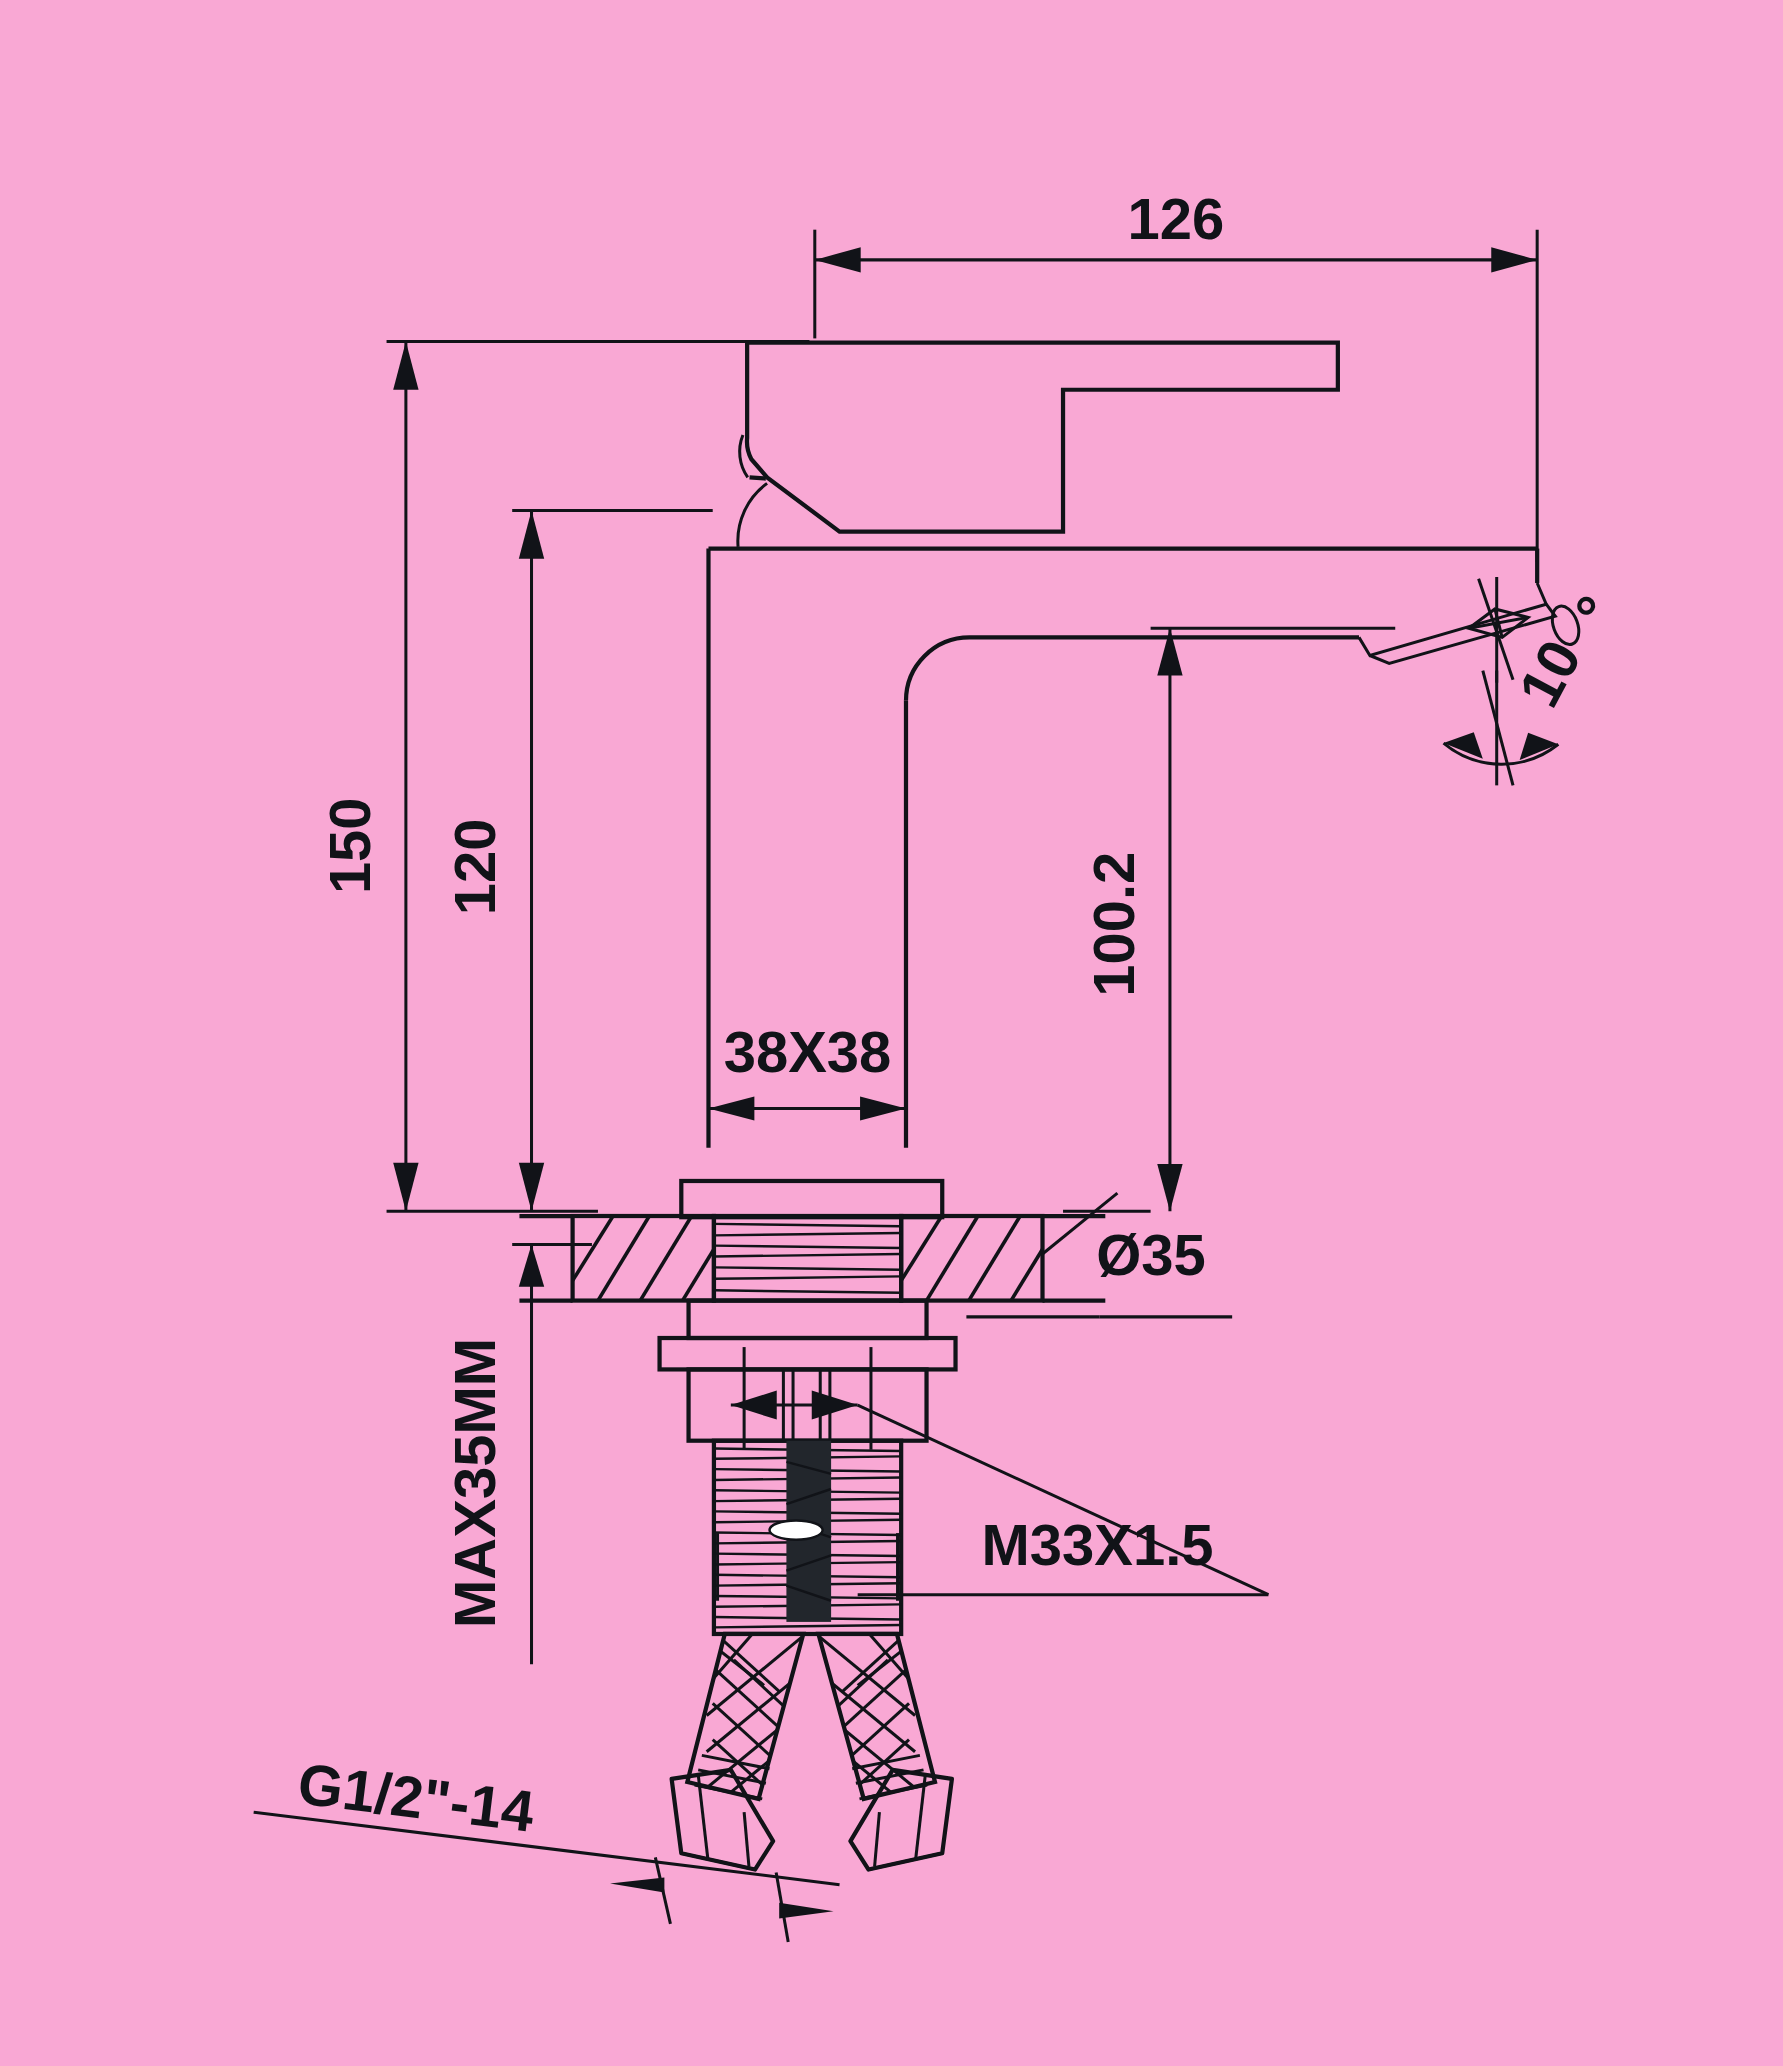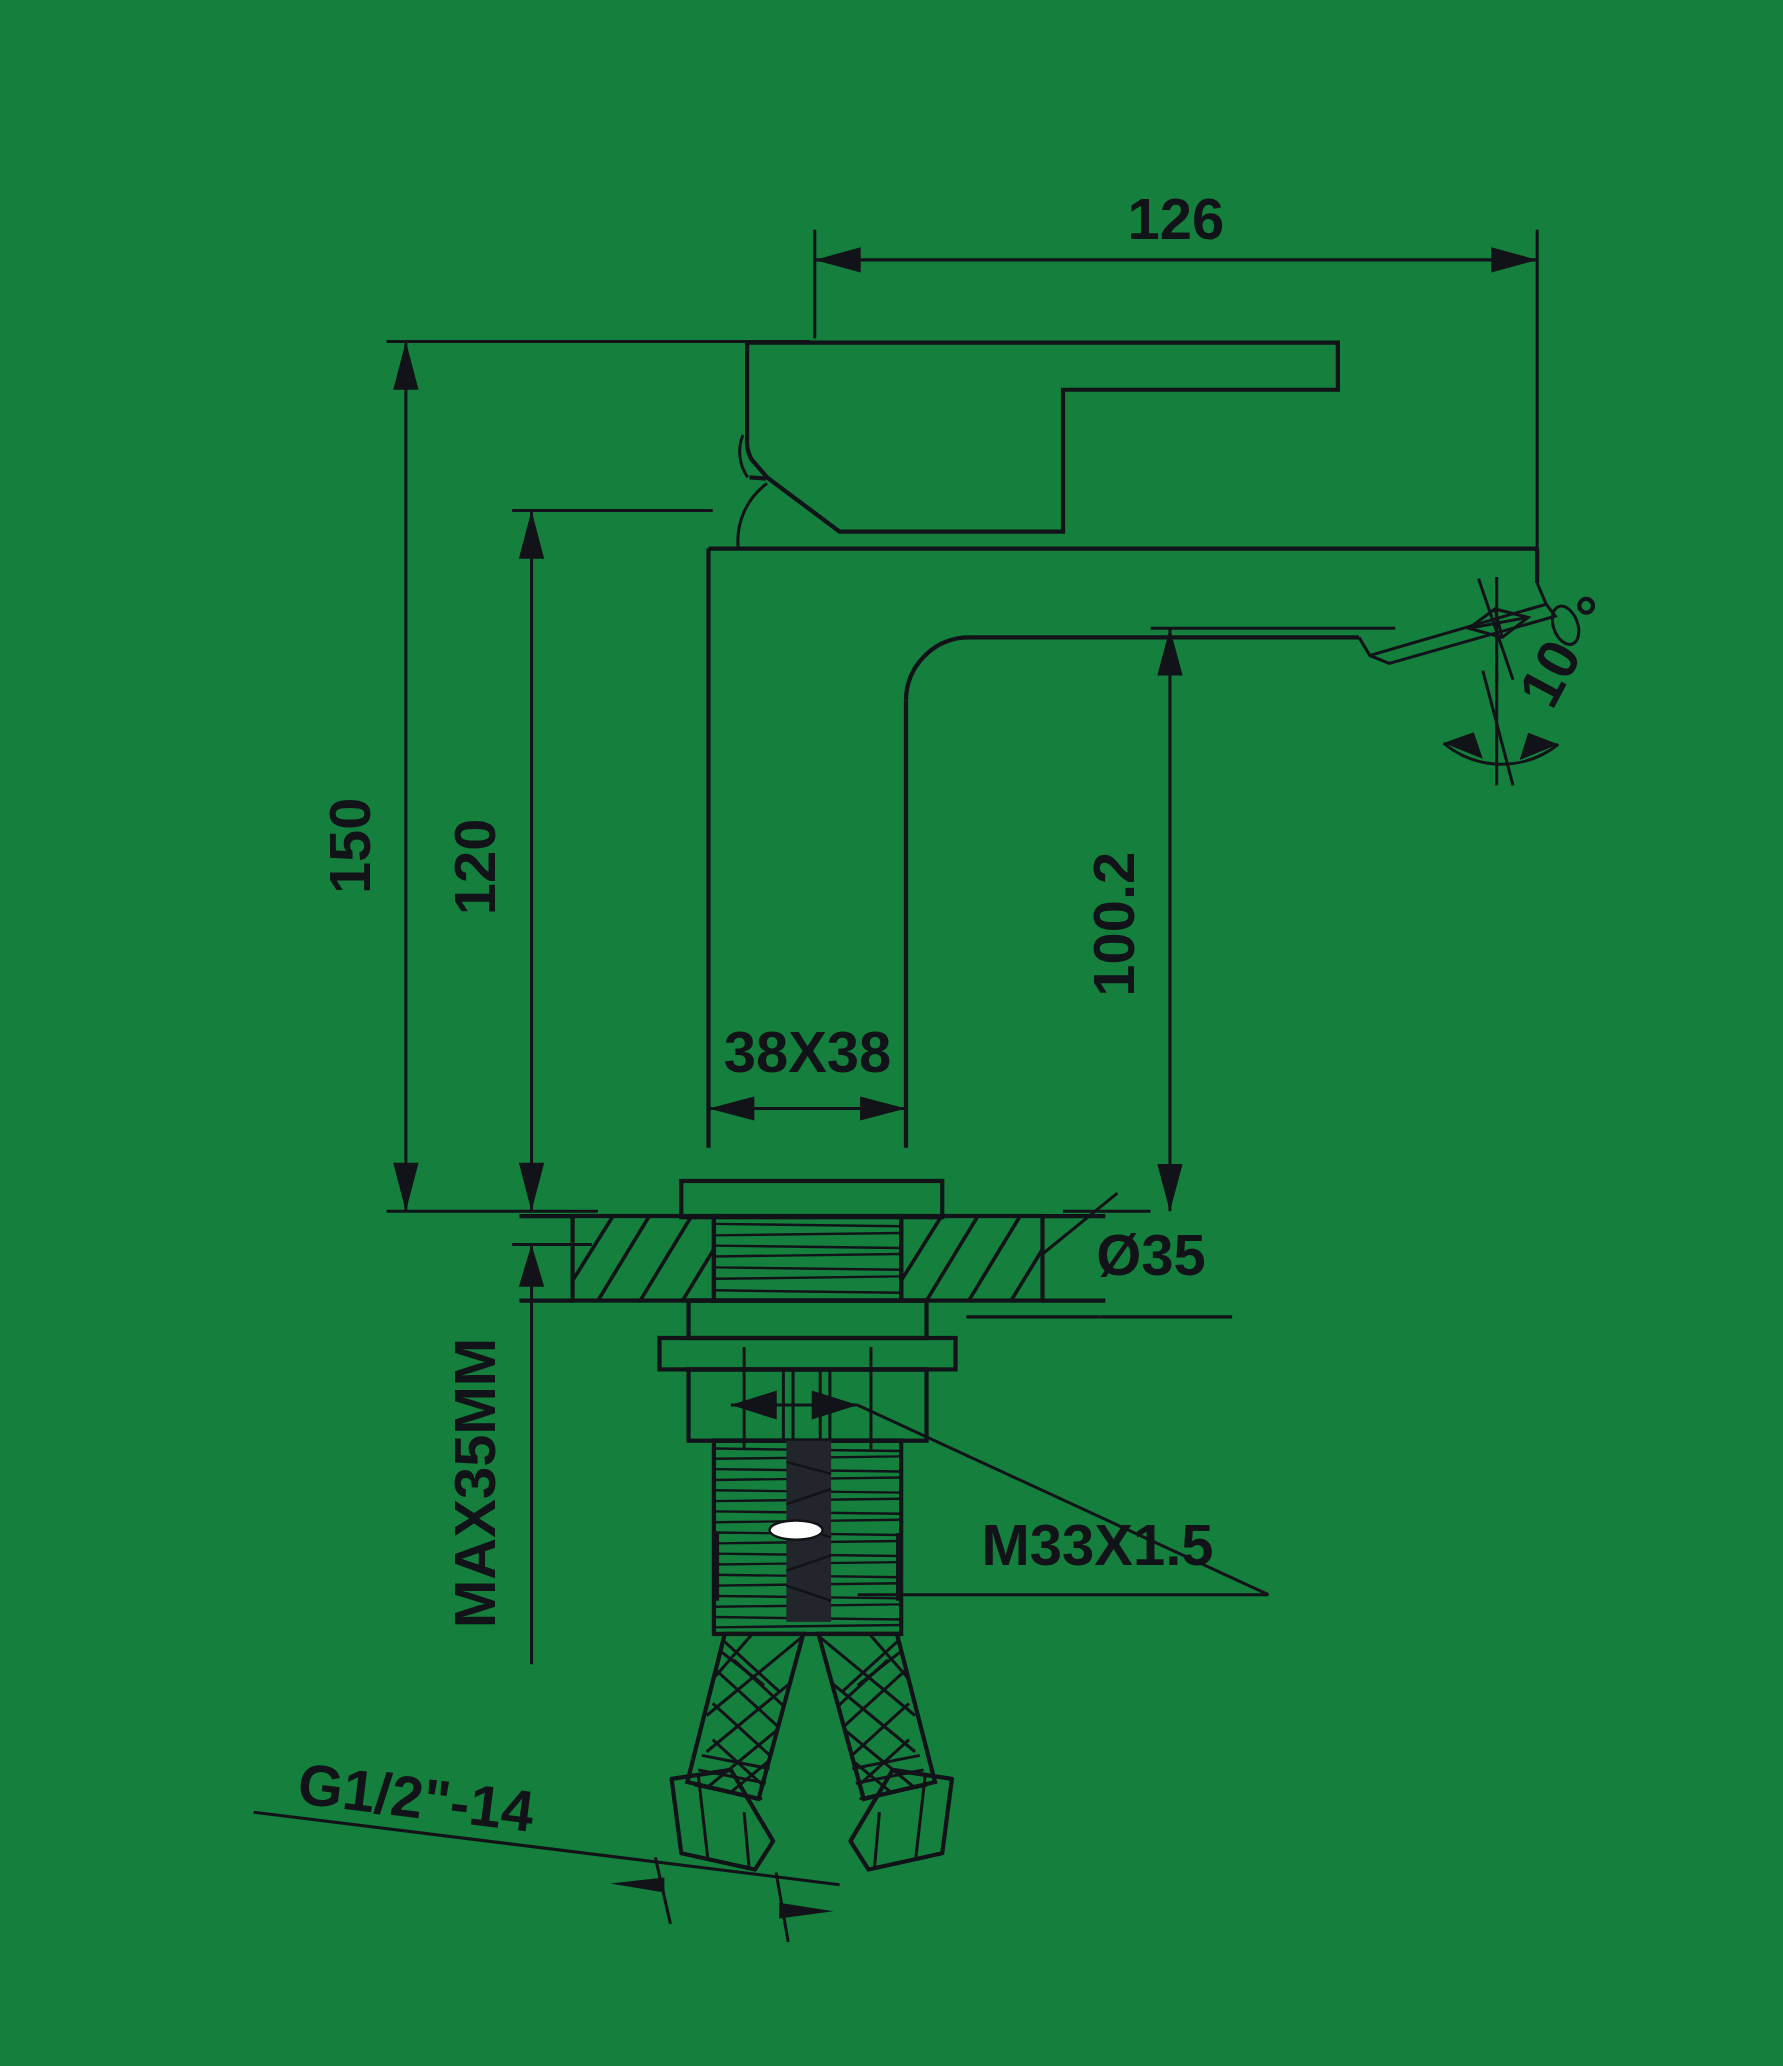--- a/index.html
+++ b/index.html
@@ -1,17 +1,17 @@
 <!DOCTYPE html>
 <html style="font-size:9.7px"><head>
 <meta charset="utf-8">
 <style>
   html,body{margin:0;padding:0;background:#ffffff;}
   body{font-family:"Liberation Sans", sans-serif;}
-  #sheet{position:relative;width:1783px;height:2066px;background:#15803d;overflow:hidden;text-align:right;}
+  #sheet{position:relative;width:1783px;height:2066px;background:#f9a8d4;overflow:hidden;text-align:right;}
   #sheet svg{position:absolute;left:0;top:0;width:1783px;height:2066px;display:block;}
   .ln{stroke:#111318;fill:none;stroke-linecap:butt;}
   .obj{stroke-width:7;}
   .objthin{stroke-width:5;}
   .dim{stroke-width:5;}
   .ext{stroke-width:5;}
   .hatch{stroke-width:6;}
   .thrfine{stroke-width:4;}
   .arrow{fill:#111318;stroke:none;}
   .dtxt{fill:#111318;font-family:"Liberation Sans", sans-serif;font-weight:bold;font-size:96px;letter-spacing:0px;}

